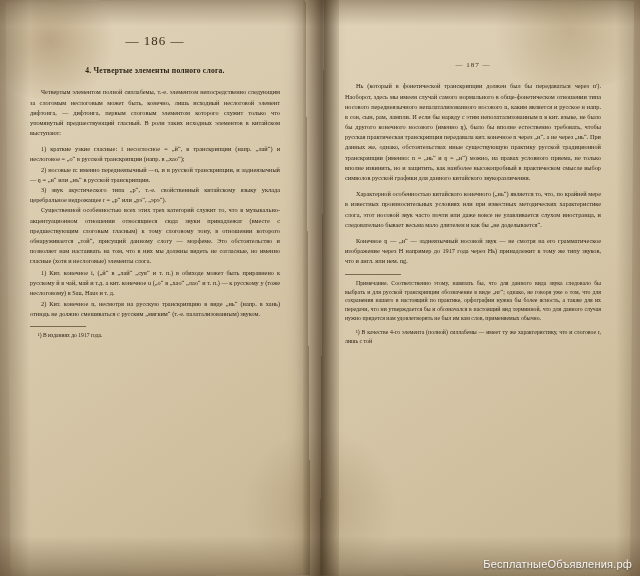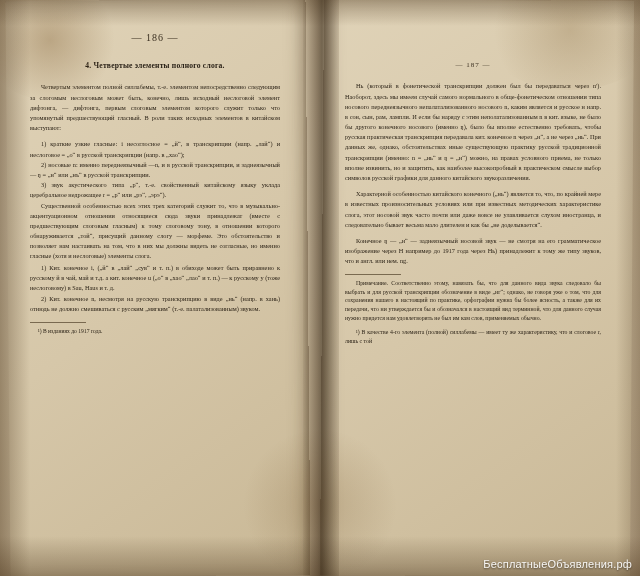--- a/index.html
+++ b/index.html
@@ -62,21 +62,21 @@
     color:#2d2418;
     font-size:6.3px;
     line-height:1.62;
     text-align:justify;
     -webkit-hyphens:auto;hyphens:auto;
   }
   .col.left{left:30px;top:30px;width:250px;}
   .col.right{left:345px;top:60px;width:256px;}
 
   .pagenum{
-    text-align:center;font-size:10px;letter-spacing:1px;margin-bottom:14px;color:#3a2f20;
+    text-align:center;font-size:13px;letter-spacing:1px;margin-bottom:14px;color:#3a2f20;
   }
   .pagenum-right{
     text-align:center;font-size:7px;letter-spacing:1px;margin-bottom:10px;color:#3a2f20;
   }
   h2.section{
     font-size:7.6px;font-weight:bold;text-align:center;margin:0 0 10px 0;
     letter-spacing:.2px;color:#241c12;
   }
   p{margin:0 0 1px 0;text-indent:11px;}
   .lst{margin:0;text-indent:11px;}

